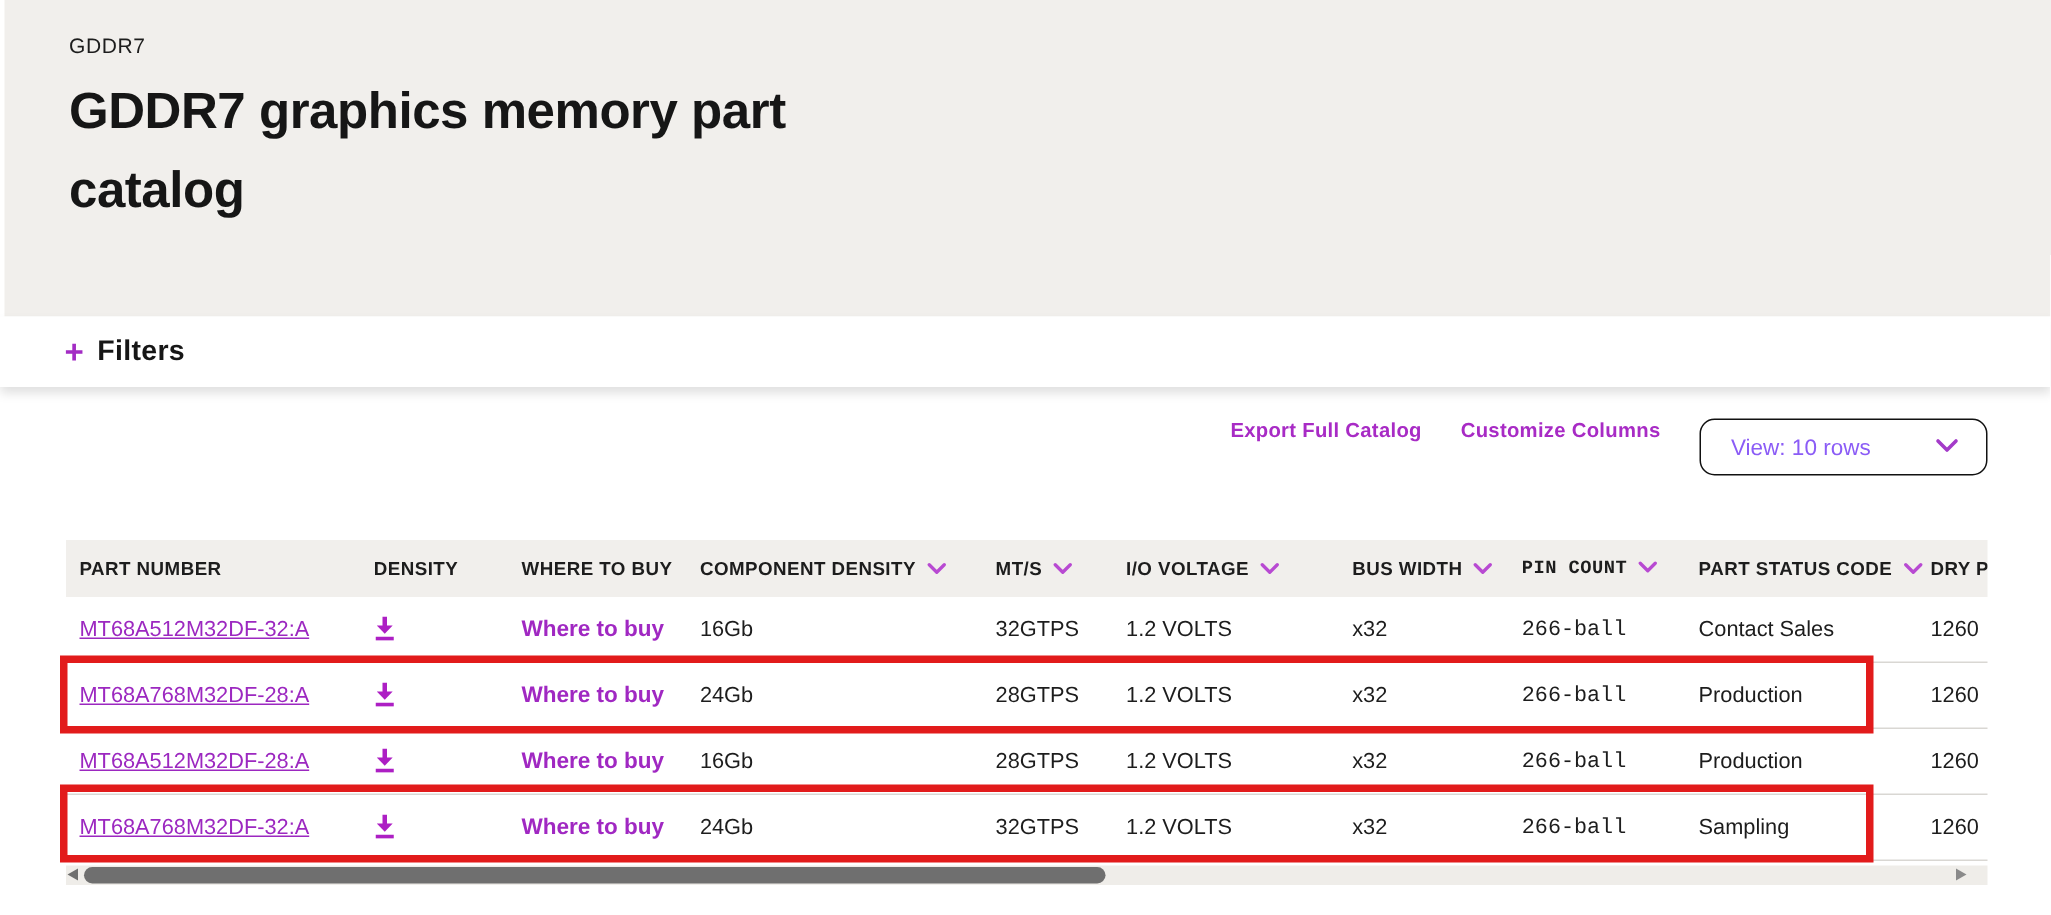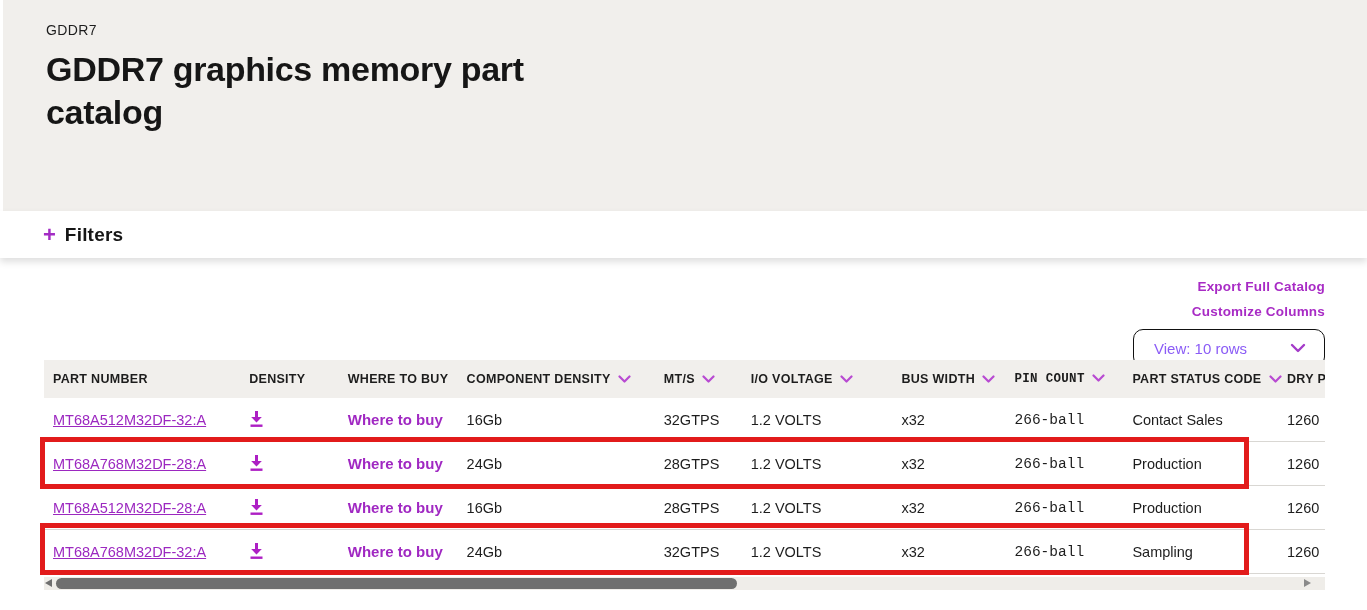--- a/index.html
+++ b/index.html
@@ -2,30 +2,30 @@
 <html><head>
 <meta charset="utf-8">
 <style>
   html,body{margin:0;padding:0;background:#fff;}
   body{font-family:"Liberation Sans", sans-serif;color:#1d1d1d;}
   .page{position:relative;width:1367px;height:610px;background:#fff;overflow:hidden;}
 
   
   .hero{position:absolute;left:3px;top:0;width:100%;height:211px;background:#f1efec;}
   .eyebrow{position:absolute;left:43px;top:22px;font-size:14px;letter-spacing:.4px;color:#1d1d1d;}
-  .page-title{position:absolute;left:43px;top:48px;max-width:540px;font-size:34px;line-height:43px;font-weight:700;letter-spacing:-.3px;color:#161616;margin:0;}
+  .page-title{position:absolute;left:43px;top:48px;max-width:540px;font-size:34px;line-height:53px;font-weight:700;letter-spacing:-.3px;color:#161616;margin:0;}
 
   
   .filters-bar{position:absolute;left:0;top:211px;width:100%;height:47px;background:#fff;
     box-shadow:0 4px 7px rgba(0,0,0,.13);display:flex;align-items:center;padding-left:43px;box-sizing:border-box;}
   .filters-plus{color:#a32cc4;font-size:22px;font-weight:700;margin-right:9px;line-height:1;}
   .filters-label{font-size:19px;font-weight:700;color:#161616;letter-spacing:.2px;}
 
   
-  .toolbar{position:absolute;left:44px;top:279px;width:1281px;display:flex;justify-content:flex-end;align-items:flex-end;gap:10px;flex-direction:column;}
+  .toolbar{position:absolute;left:44px;top:279px;width:1281px;display:flex;justify-content:flex-end;align-items:flex-start;gap:26px;}
   .toolbar a{color:#a82bc5;font-size:13.5px;font-weight:700;text-decoration:none;letter-spacing:.2px;cursor:pointer;}
   .view-btn{display:flex;align-items:center;justify-content:space-between;width:192px;height:38px;border:1.5px solid #111;
     border-radius:10px;background:#fff;padding:0 18px 0 20px;box-sizing:border-box;cursor:pointer;}
   .view-btn .vlabel{font-size:15px;color:#8b5cf6;font-weight:500;}
 
   
   .table{position:absolute;left:44px;top:360px;width:1281px;overflow:hidden;}
   .thead{display:flex;height:38px;background:#f1efec;align-items:center;width:1359px;}
   .tr{display:flex;height:43px;align-items:center;border-bottom:1px solid #d9d7d3;width:1359px;background:#fff;}
   .th{font-size:12.5px;font-weight:700;letter-spacing:.3px;color:#1d1d1d;display:flex;align-items:center;gap:7px;box-sizing:border-box;}

